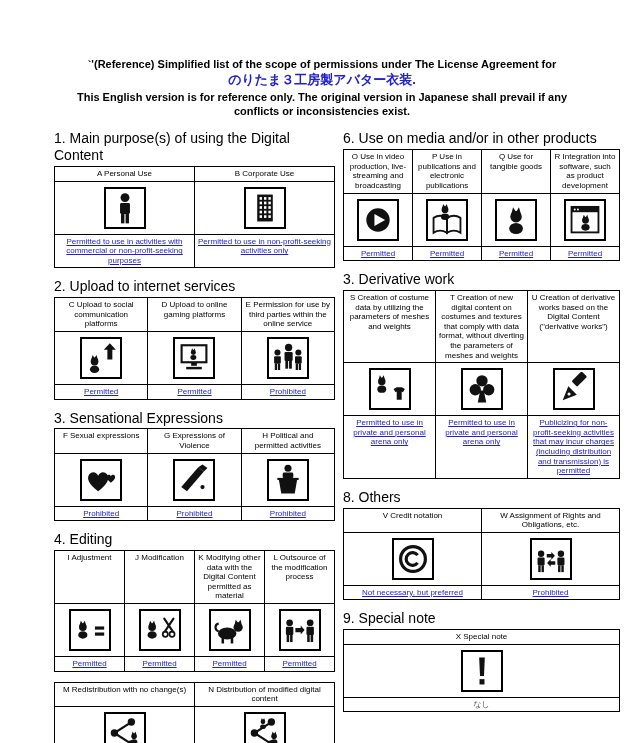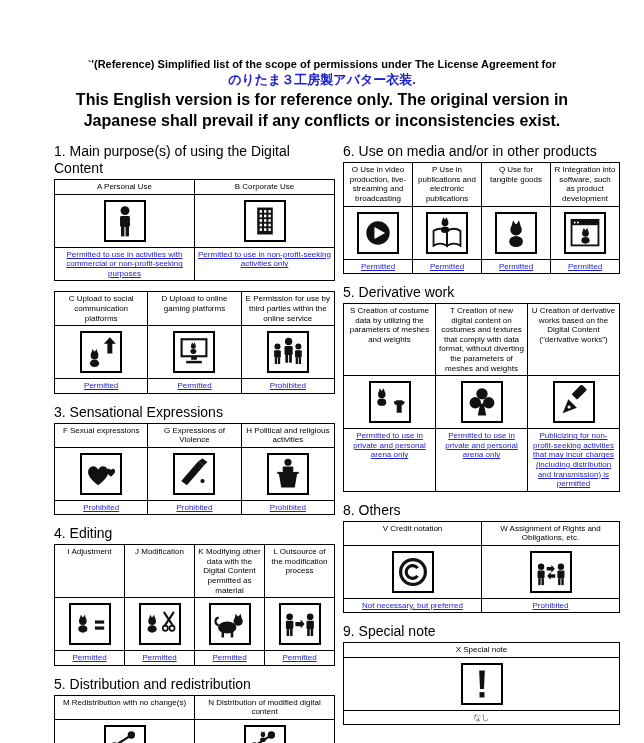--- a/index.html
+++ b/index.html
@@ -4,21 +4,21 @@
 <style>
   :root { --blue:#2222cc; --jp-blue:#2222cc; --ink:#111; }
   * { box-sizing:border-box; margin:0; padding:0; }
   html,body { background:#fff; }
   body { font-family:"Liberation Sans", sans-serif; color:#000; }
   .page { width:644px; height:743px; background:#fff; padding-top:46px; overflow:hidden; margin:11px auto; }
 
   .doc-title { text-align:center; font-weight:bold; }
   .t1 { font-size:11px; line-height:1.3; color:#000; }
   .t2 { font-size:13px; line-height:1.35; color:var(--jp-blue); }
-  .t3 { font-size:16px; line-height:1.3; max-width:530px; margin:1px auto 0; color:#000; }
+  .t3 { font-size:11px; line-height:1.3; max-width:530px; margin:1px auto 0; color:#000; }
 
   .columns { display:flex; align-items:flex-start; gap:8px; padding:12px 24px 0 54px; }
   .col-left  { width:281px; flex:none; }
   .col-right { flex:1; min-width:0; }
 
   section { margin-bottom:10px; }
   .sec-title { font-size:14px; line-height:1.2; margin-bottom:2px; color:#000; }
 
   table.grid { border-collapse:collapse; width:100%; table-layout:fixed; }
   .grid th, .grid td { border:1px solid #000; padding:2px 3px; text-align:center;
@@ -88,20 +88,21 @@
                 </td>
               </tr>
               <tr>
                 <td><span class="status">Permitted to use in activities with commercial or non-profit-seeking purposes</span></td>
                 <td><span class="status">Permitted to use in non-profit-seeking activities only</span></td>
               </tr>
             </tbody>
           </table>
         </section>
         <section>
+          <div class="sec-title">2. Upload to internet services</div>
           <table class="grid">
             <tbody>
               <tr>
                 <th>C Upload to social communication platforms</th>
                 <th>D Upload to online gaming platforms</th>
                 <th>E Permission for use by third parties within the online service</th>
               </tr>
               <tr>
                 <td class="icon-cell">
                   <div class="icon-box">
@@ -164,21 +165,21 @@
             </tbody>
           </table>
         </section>
         <section>
           <div class="sec-title">3. Sensational Expressions</div>
           <table class="grid">
             <tbody>
               <tr>
                 <th>F Sexual expressions</th>
                 <th>G Expressions of Violence</th>
-                <th>H Political and religious activities</th>
+                <th>H Political and permitted activities</th>
               </tr>
               <tr>
                 <td class="icon-cell">
                   <div class="icon-box">
                     <svg viewBox="0 0 48 48" xmlns="http://www.w3.org/2000/svg">
                       <path d="M20 40 C7 30 3 22 7.5 16 c3.5-4.5 10-4 12.5 2 c2.5-6 9-6.5 12.5-2 C37 22 33 30 20 40 z"></path>
                       <path d="M38 28 c-5-4-7-7.5-5.5-10 c1.3-2 4.2-1.7 5.5 0.7 c1.3-2.4 4.2-2.7 5.5-0.7 c1.5 2.5-0.5 6-5.5 10 z"></path>
                     </svg>
                   </div>
                 </td>
@@ -289,21 +290,20 @@
               <tr>
                 <td><span class="status">Permitted</span></td>
                 <td><span class="status">Permitted</span></td>
                 <td><span class="status">Permitted</span></td>
                 <td><span class="status">Permitted</span></td>
               </tr>
             </tbody>
           </table>
         </section>
         <section>
-          <div class="sec-title">5. Distribution and redistribution</div>
           <table class="grid">
             <tbody>
               <tr>
                 <th>M Redistribution with no change(s)</th>
                 <th>N Distribution of modified digital content</th>
               </tr>
               <tr>
                 <td class="icon-cell">
                   <div class="icon-box">
                     <svg viewBox="0 0 48 48" xmlns="http://www.w3.org/2000/svg">
@@ -423,21 +423,21 @@
               <tr>
                 <td><span class="status">Permitted</span></td>
                 <td><span class="status">Permitted</span></td>
                 <td><span class="status">Permitted</span></td>
                 <td><span class="status">Permitted</span></td>
               </tr>
             </tbody>
           </table>
         </section>
         <section>
-          <div class="sec-title">5. Derivative work</div>
+          <div class="sec-title">3. Derivative work</div>
           <table class="grid">
             <tbody>
               <tr>
                 <th>S Creation of costume data by utilizing the parameters of meshes and weights</th>
                 <th>T Creation of new digital content on costumes and textures that comply with data format, without diverting the parameters of meshes and weights</th>
                 <th>U Creation of derivative works based on the Digital Content ("derivative works")</th>
               </tr>
               <tr>
                 <td class="icon-cell">
                   <div class="icon-box">

